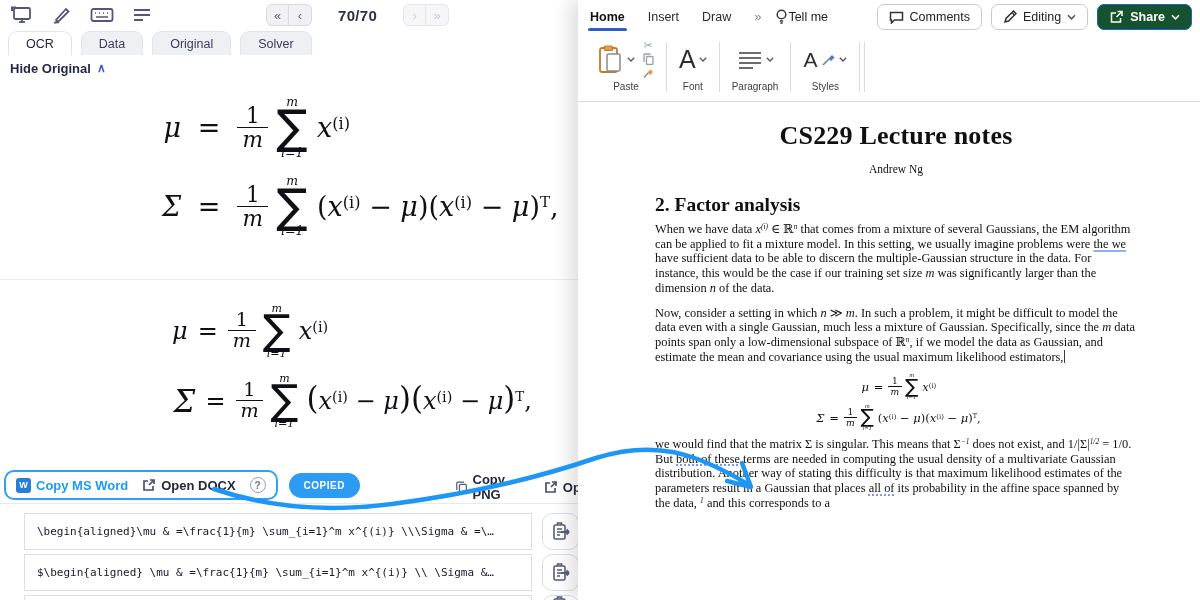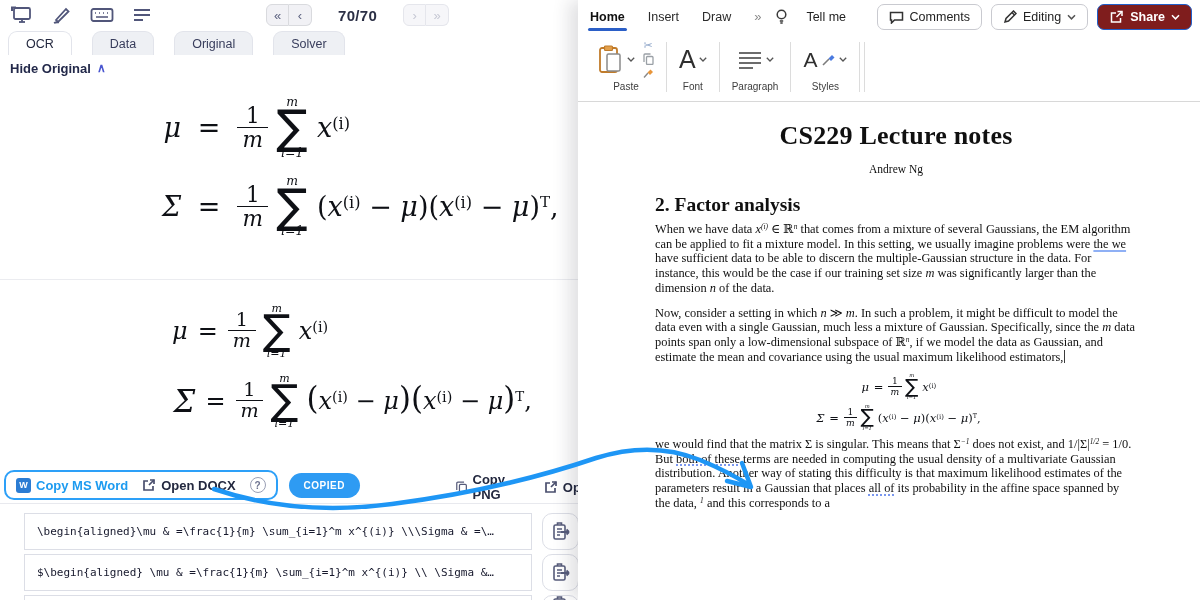--- a/index.html
+++ b/index.html
@@ -12,21 +12,21 @@
   .la-toolbar { position:absolute; top:0; left:0; right:0; height:30px; display:flex; align-items:center; padding-left:10px; }
   .la-ic { width:24px; height:24px; display:flex; align-items:center; justify-content:center; margin-right:16px; color:#51567a; cursor:pointer; }
   .la-nav { display:flex; align-items:center; margin-left:96px; }
   .nav-btn { width:23px; height:22px; border:1px solid #d9dade; background:#f1f1f5; color:#5d6380;
              font-size:13px; line-height:1; display:flex; align-items:center; justify-content:center; }
   .nav-btn.l1 { border-radius:6px 0 0 6px; } .nav-btn.l2 { border-radius:0 6px 6px 0; border-left:none; }
   .nav-btn.dis { color:#c6c8d4; background:#f6f6f9; border-color:#e5e6ec; }
   .page-ind { font-size:15px; font-weight:700; color:#2b2f45; margin:0 26px; letter-spacing:0.3px; }
 
   .la-tabs { position:absolute; top:31px; left:8px; display:flex; }
-  .tab { height:24px; padding:0 17px; margin-right:20px; display:flex; align-items:center;
+  .tab { height:24px; padding:0 17px; margin-right:9px; display:flex; align-items:center;
          background:#eef0f4; border:1px solid #e2e4eb; border-bottom:none; border-radius:9px 9px 0 0;
          font-size:12.5px; color:#383d5c; cursor:pointer; }
   .tab.active { background:#fff; color:#23283f; }
 
   .hide-orig { position:absolute; top:61px; left:10px; display:flex; gap:6px;
                font-size:13px; font-weight:600; color:#23294a; cursor:pointer; }
   .hide-orig .caret { color:#4a57d0; font-size:12px; font-weight:700; }
 
   
   .eq { display:inline-flex; align-items:center; font-family:"DejaVu Serif","Liberation Serif",serif; color:#0e1015; }
@@ -80,25 +80,25 @@
   
   .word-win { position:absolute; left:578px; top:0; width:622px; height:600px; background:#fff;
               box-shadow:-9px 0 16px rgba(40,44,60,0.14); }
   .menu-row { height:33px; display:flex; align-items:center; padding:0 8px 0 12px; }
   .menu-item { font-size:12.5px; color:#2b2b2b; margin-right:23px; position:relative; height:33px;
                display:flex; align-items:center; cursor:pointer; }
   .menu-item.active { font-weight:700; color:#111; }
   .menu-item.active::after { content:""; position:absolute; left:-2px; right:-2px; bottom:2px; height:3px;
                background:#2b5fc7; border-radius:2px; }
   .menu-chev { color:#8a8a8a; font-size:13px; margin-right:14px; cursor:pointer; }
-  .tellme { display:flex; align-items:center; gap:18px; font-size:12.5px; color:#222; cursor:pointer; }
+  .tellme { display:flex; align-items:center; gap:0; font-size:12.5px; color:#222; cursor:pointer; }
   .menu-right { margin-left:auto; display:flex; align-items:center; gap:9px; }
   .mbtn { height:26px; display:flex; align-items:center; gap:6px; padding:0 11px; border:1px solid #c9cad0;
           border-radius:7px; background:#fff; font-size:12.5px; color:#222; cursor:pointer; }
-  .mbtn.share { background:#7f1d1d; border-color:#2160cb; color:#fff; font-weight:600; }
+  .mbtn.share { background:#14532d; border-color:#2160cb; color:#fff; font-weight:600; }
 
   .ribbon { height:69px; display:flex; align-items:stretch; padding-left:10px; border-bottom:1px solid #d8d8d8; }
   .rgroup { display:flex; flex-direction:column; align-items:center; padding:5px 10px 4px; cursor:pointer; }
   .ricon-zone { flex:1; display:flex; align-items:center; justify-content:center; gap:3px; }
   .rlabel { font-size:10px; color:#3d3d3d; padding-bottom:5px; }
   .rdiv { width:1px; background:#dcdcdc; margin:9px 2px; }
   .big-a { font-size:25px; color:#2f2f2f; font-weight:500; line-height:1; font-family:"Liberation Sans",sans-serif; }
   .mini-col { display:flex; flex-direction:column; align-items:center; gap:2px; margin-left:4px; }
   .cut-glyph { font-size:11px; color:#8fa6c9; line-height:1; }
 

